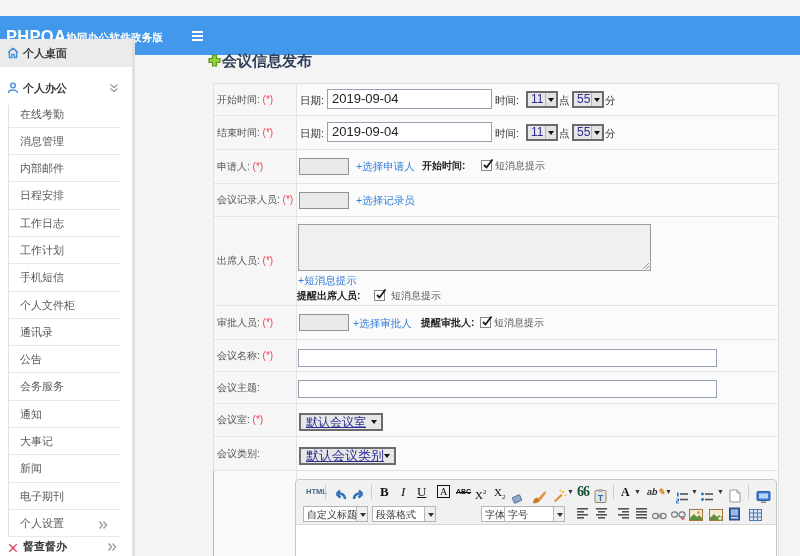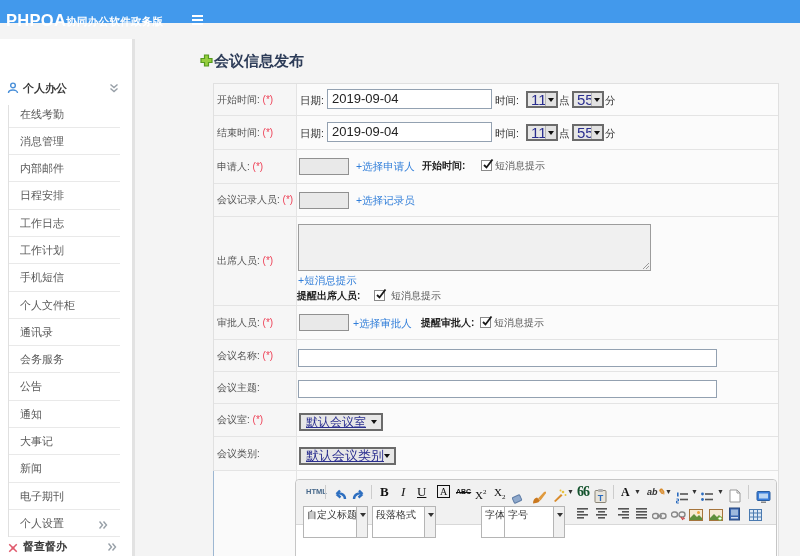--- a/index.html
+++ b/index.html
@@ -1,105 +1,111 @@
 <!DOCTYPE html>
 <html><head>
 <meta charset="utf-8">
 <style>
 * { margin:0; padding:0; box-sizing:border-box; }
 html,body { width:800px; height:556px; overflow:hidden; }
 body { font-family:"Liberation Sans", sans-serif; background:#f4f4f4; position:relative; }
 .abs { position:absolute; }
 
 
-#hdr { position:absolute; left:0; top:0; width:800px; height:23px; background:#4299ec; }
+#hdr { position:absolute; left:0; top:16px; width:800px; height:39px; background:#4299ec; }
 #hdr .logo { position:absolute; left:6px; top:0; line-height:39px; color:#fff; font-weight:bold; letter-spacing:0.3px; }
 #burger { position:absolute; left:192px; top:15px; width:11px; }
 #burger i { display:block; height:2px; background:#fff; margin-bottom:2px; }
 
 
 #side { position:absolute; left:0; top:39px; width:135px; height:517px; background:#fff; border-right:3px solid #e2e2e2; }
 .sitem { position:absolute; left:0; width:132px; font-size:11px; color:#3a3a3a; }
 #m1 { top:0; height:28px; line-height:28px; background:#ebebeb; font-weight:600; }
 #m2 { top:32px; height:34px; line-height:34px; font-weight:600; }
 .sitem .txt { position:absolute; left:23px; }
 .sicon { position:absolute; left:7px; top:50%; margin-top:-6px; width:12px; height:12px; }
 #subwrap { position:absolute; left:0; top:61.5px; width:132px; }
 #subline { position:absolute; left:8px; top:66px; width:1px; height:432px; background:#e0e0e0; }
 .sub { margin-left:8.5px; width:111px; height:27.3px; line-height:27.3px; border-bottom:1px solid #e9e9e9; font-size:11px; color:#5a5a5a; padding-left:11.5px; position:relative; }
 #m3 { top:498px; height:19px; line-height:19px; font-weight:bold; }
-#title { position:absolute; left:200px; top:52px; height:17px; }
+#title { position:absolute; left:208px; top:52px; height:17px; }
 #title .t { position:absolute; left:14px; top:0; font-size:15px; font-weight:bold; color:#2d3c58; white-space:nowrap; }
 
 
 #tbl { position:absolute; left:213px; top:83px; width:566px; border:1px solid #e0e0e0; border-bottom:none; background:#fbfbfb; }
 .row { position:relative; border-bottom:1px solid #e4e4e4; }
 .row .lab { position:absolute; left:0; top:0; bottom:0; width:83px; background:#f6f6f6; border-right:1px solid #e4e4e4; font-size:10px; color:#555; }
 .lab > span { position:absolute; left:3px; top:50%; margin-top:-6px; line-height:12px; white-space:nowrap; }
 .red { color:#ee4056; }
 .f12 { font-size:10.5px; color:#333; white-space:nowrap; line-height:12px; }
 .link { font-size:10.5px; color:#2f7dd9; white-space:nowrap; line-height:12px; }
 .bold { font-size:10px; color:#222; font-weight:bold; white-space:nowrap; line-height:12px; }
 .grey { font-size:10px; color:#5a5a5a; white-space:nowrap; line-height:12px; }
 .dateinp { position:absolute; background:#fff; border:1px solid #93a1b1; font-size:13px; color:#222; padding-left:4px; line-height:18px; }
 .ginp { position:absolute; width:50px; height:17px; background:#e9e9e9; border:1px solid #919191; }
 .sel { position:absolute; background:#e7e7e7; border:2px solid #6b6b6b; }
-.sel .v { position:absolute; left:3px; top:0; bottom:0; font-size:15px; color:#2a2e8f; line-height:13px; }
+.sel .v { position:absolute; left:3px; top:0; bottom:0; font-size:12px; color:#2a2e8f; line-height:13px; }
 .sel .ar { position:absolute; right:0; top:0; bottom:0; width:11px; background:#e2e2e2; border-left:1px solid #b5b5b5; }
 .sel .ar:after { content:""; position:absolute; left:2px; top:50%; margin-top:-2px; border:3.5px solid transparent; border-top:4px solid #111; }
 .cb { position:absolute; width:11px; height:11px; background:#fff; border:1px solid #8a8a8a; }
 .cb svg { position:absolute; left:0px; top:-2px; }
 .txtarea { position:absolute; background:#f0f0f0; border:1px solid #9c9c9c; }
 
 
 #edit { position:absolute; left:81px; top:8px; width:482px; height:90px; background:#fff; border:1px solid #c6c6c6; border-radius:4px 4px 0 0; }
 #etb { position:absolute; left:0; top:0; width:480px; height:45px; background:#f1f1f1; border-bottom:1px solid #d8d8d8; border-radius:4px 4px 0 0; }
 .tbi { position:absolute; top:0; height:24px; line-height:24px; }
 .tb2 { position:absolute; top:25px; height:16px; }
 .sep1 { position:absolute; top:5px; width:1px; height:14px; background:#ccc; }
-.combo { position:absolute; top:26px; height:32px; background:#fff; border:1px solid #b5b5b5; font-size:10px; color:#333; }
+.combo { position:absolute; top:26px; height:16px; background:#fff; border:1px solid #b5b5b5; font-size:10px; color:#333; }
 .combo .cv { position:absolute; left:3px; top:1px; white-space:nowrap; }
 .combo .ca { position:absolute; right:0; top:0; bottom:0; width:11px; border-left:1px solid #b5b5b5; background:#f0f0f0; }
 .combo .ca:after { content:""; position:absolute; left:2.5px; top:6px; border:3px solid transparent; border-top:4px solid #333; }
 .srf { font-family:"Liberation Serif", serif; }
 </style>
 </head>
 <body>
 <div id="hdr">
   <div class="logo"><span style="font-size:16.5px; vertical-align:-1px;">PHPOA</span><span style="font-size:10.5px;">协同办公软件政务版</span></div>
   <div id="burger">
       <i></i>
       <i></i>
       <i></i>
     </div>
 </div>
 
 <div id="side">
+  <div class="sitem" id="m1">
+    <svg class="sicon" viewBox="0 0 16 16">
+        <path d="M8 1.5 L14.5 7.5 M8 1.5 L1.5 7.5 M3.2 6.2 V14 H6.4 V9.8 H9.6 V14 H12.8 V6.2" fill="none" stroke="#4a90d9" stroke-width="1.9"></path>
+      </svg>
+    <span class="txt">个人桌面</span>
+  </div>
   <div class="sitem" id="m2">
     <svg class="sicon" viewBox="0 0 16 16">
         <circle cx="8" cy="4.6" r="3.1" fill="none" stroke="#4a90d9" stroke-width="1.9"></circle>
         <path d="M2 14.5 C2 9.5 14 9.5 14 14.5" fill="none" stroke="#4a90d9" stroke-width="1.9"></path>
       </svg>
     <span class="txt">个人办公</span>
     <svg style="position:absolute; right:13px; top:50%; margin-top:-4px;" width="10" height="9" viewBox="0 0 10 9">
         <path d="M1.5 0.5 L5 3.5 L8.5 0.5 M1.5 4.5 L5 7.5 L8.5 4.5" stroke="#98a0a8" stroke-width="1.4" fill="none"></path>
       </svg>
   </div>
   <div id="subwrap">
     <div class="sub">在线考勤</div>
     <div class="sub">消息管理</div>
     <div class="sub">内部邮件</div>
     <div class="sub">日程安排</div>
     <div class="sub">工作日志</div>
     <div class="sub">工作计划</div>
     <div class="sub">手机短信</div>
     <div class="sub">个人文件柜</div>
     <div class="sub">通讯录</div>
+    <div class="sub">公告</div>
     <div class="sub">会务服务</div>
-    <div class="sub">公告</div>
     <div class="sub">通知</div>
     <div class="sub">大事记</div>
     <div class="sub">新闻</div>
     <div class="sub">电子期刊</div>
     <div class="sub">个人设置<svg style="position:absolute; right:12px; top:10px;" width="9" height="10" viewBox="0 0 9 10">
           <path d="M0.5 1.5 L3.5 5 L0.5 8.5 M4.5 1.5 L7.5 5 L4.5 8.5" stroke="#98a0a8" stroke-width="1.4" fill="none"></path>
         </svg></div>
   </div>
   <div id="subline"></div>
   <div class="sitem" id="m3">

